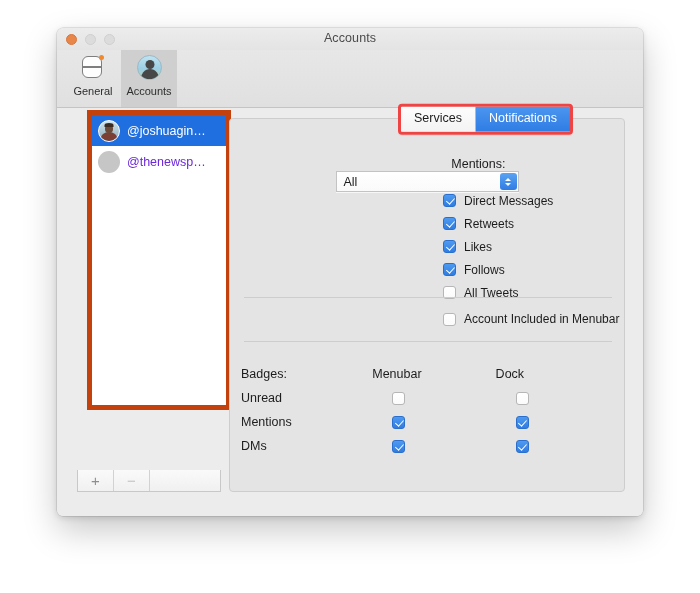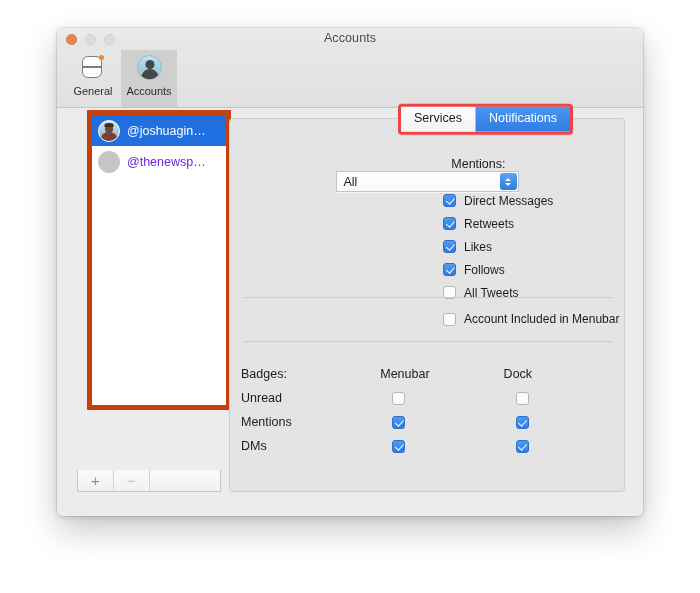--- a/index.html
+++ b/index.html
@@ -445,21 +445,21 @@
   }
   .badge-col {
     width: 128px;
     display: flex;
     justify-content: flex-start;
     font-size: 12.5px;
     color: #1c1c1c;
   }
   .badge-col.head { padding-left: 0px; }
   .badge-col .cb { margin-left: 24px; }
-  .badge-col.head span { margin-left: 12px; }
+  .badge-col.head span { margin-left: 4px; }
 </style>
 </head>
 <body>
 
 <div class="window">
 
   <div class="titlebar">
     <div class="traffic">
       <div class="light close"></div>
       <div class="light min"></div>

